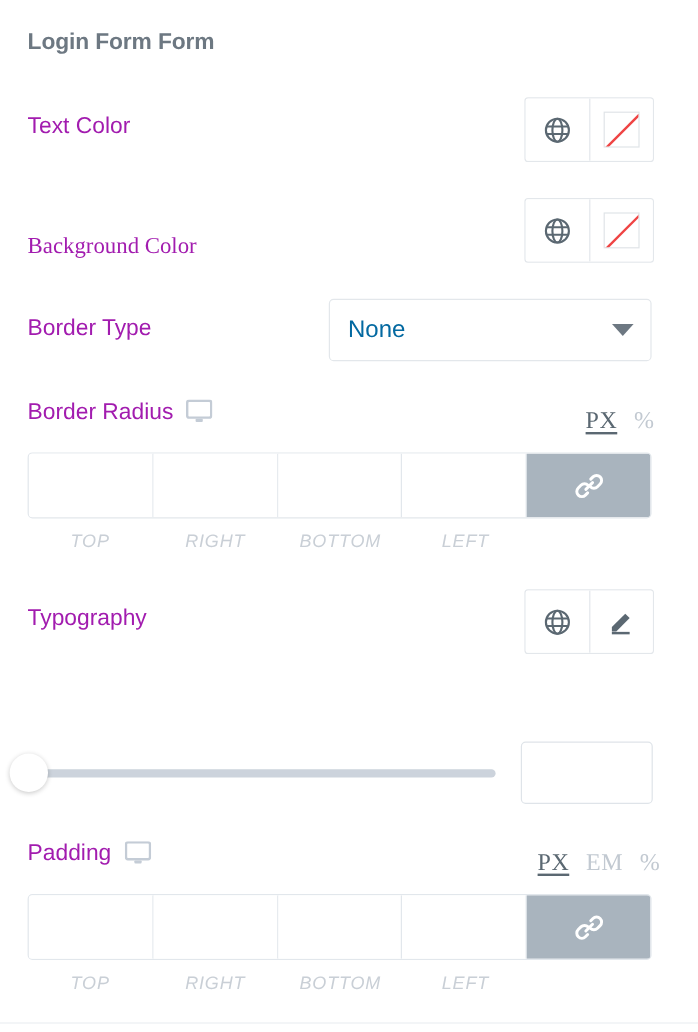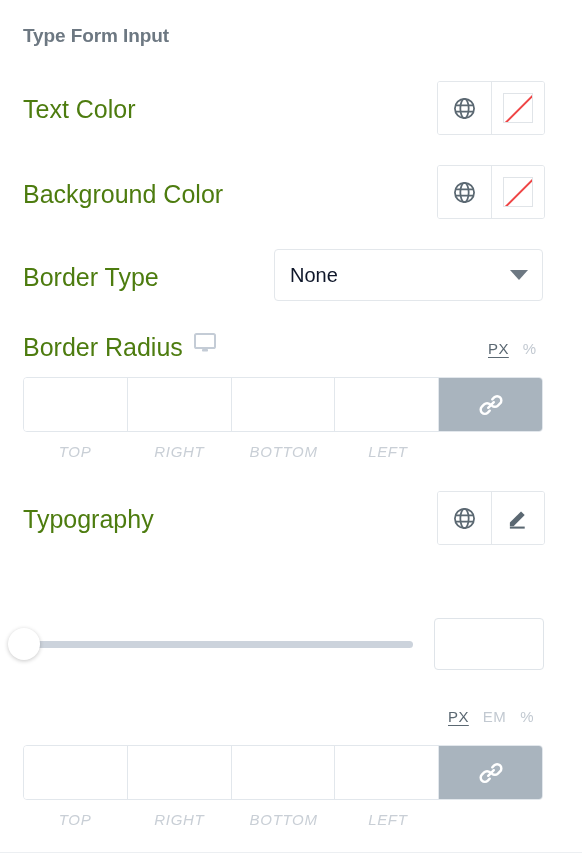--- a/index.html
+++ b/index.html
@@ -32,22 +32,22 @@
   }
 
   
   .row {
     position: absolute;
     left: 23px;
     width: 520px;
   }
 
   .row-label {
-    font-size: 25px;
-    color: #4d7c0f;
+    font-size: 19px;
+    color: #a21caf;
     font-weight: normal;
     white-space: nowrap;
   }
 
   .label-line {
     display: flex;
     align-items: flex-start;
     gap: 11px;
   }
 
@@ -102,41 +102,42 @@
     height: 52px;
     border: 1px solid #e3e7eb;
     border-radius: 4px;
     background: #ffffff;
     display: flex;
     align-items: center;
     padding: 0 14px 0 15px;
   }
   .select-value {
     font-size: 20px;
-    color: #0f172a;
+    color: #0369a1;
     flex: 1;
   }
   .caret {
     width: 0; height: 0;
     border-left: 9px solid transparent;
     border-right: 9px solid transparent;
     border-top: 10px solid #6d7882;
   }
 
   
   .units {
     position: absolute;
     display: flex;
     align-items: baseline;
     gap: 14px;
   }
   .unit {
-    font-size: 15px;
+    font-size: 20px;
     color: #c2c9d1;
     letter-spacing: 0.4px;
+    font-family: Liberation Serif, serif;
   }
   .unit.active {
     color: #5b6872;
     text-decoration: underline;
     text-underline-offset: 3px;
   }
 
   
   .dims {
     position: absolute;
@@ -234,42 +235,42 @@
     right: 0;
     height: 1px;
     background: #eceff2;
   }
 </style>
 </head>
 <body>
 
 <div class="panel">
 
-  <div class="section-title">Type Form Input</div>
+  <div class="section-title">Login Form Form</div>
 
   <div class="row" style="top:95px;">
     <div class="row-label">Text Color</div>
   </div>
   <div class="ctrl-group" style="left:437px; top:81px;">
     <div class="ctrl-cell">
       <svg class="globe-ico" width="25" height="25" viewBox="0 0 24 24">
         <circle cx="12" cy="12" r="9.2" fill="none" stroke="#5b6872" stroke-width="1.7"></circle>
         <ellipse cx="12" cy="12" rx="4" ry="9.2" fill="none" stroke="#5b6872" stroke-width="1.7"></ellipse>
         <line x1="3" y1="9" x2="21" y2="9" stroke="#5b6872" stroke-width="1.7"></line>
         <line x1="3" y1="15" x2="21" y2="15" stroke="#5b6872" stroke-width="1.7"></line>
       </svg>
     </div>
     <div class="ctrl-cell">
       <div class="swatch">
           <span class="diag"></span>
         </div>
     </div>
   </div>
 
-  <div class="row" style="top:180px;">
+  <div class="row" style="top:195px;font-family:Liberation Serif, serif;">
     <div class="row-label">Background Color</div>
   </div>
   <div class="ctrl-group" style="left:437px; top:165px;">
     <div class="ctrl-cell">
       <svg class="globe-ico" width="25" height="25" viewBox="0 0 24 24">
         <circle cx="12" cy="12" r="9.2" fill="none" stroke="#5b6872" stroke-width="1.7"></circle>
         <ellipse cx="12" cy="12" rx="4" ry="9.2" fill="none" stroke="#5b6872" stroke-width="1.7"></ellipse>
         <line x1="3" y1="9" x2="21" y2="9" stroke="#5b6872" stroke-width="1.7"></line>
         <line x1="3" y1="15" x2="21" y2="15" stroke="#5b6872" stroke-width="1.7"></line>
       </svg>
@@ -341,20 +342,29 @@
       </svg>
     </div>
   </div>
 
   <div class="slider-wrap" style="top:624px;">
     <div class="slider-track"></div>
     <div class="slider-thumb" style="left: 0px;"></div>
   </div>
   <input class="num-input" style="left: 434px; top: 618px;" type="text" value="">
 
+  <div class="row" style="top:701px;">
+    <div class="label-line">
+      <span class="row-label">Padding</span>
+      <svg width="22" height="20" viewBox="0 0 22 20">
+        <rect x="1" y="1" width="20" height="14" rx="1.6" fill="none" stroke="#c4ccd6" stroke-width="2"></rect>
+        <rect x="8" y="16" width="6" height="2.6" rx="0.8" fill="#c4ccd6"></rect>
+      </svg>
+    </div>
+  </div>
   <div class="units" style="left:448px; top:708px;">
     <span class="unit active">PX</span>
     <span class="unit">EM</span>
     <span class="unit">%</span>
   </div>
   <div class="dims" style="left:23px; top:745px;">
     <input class="dim-input" type="text" value="" style="">
     <input class="dim-input" type="text" value="" style="">
     <input class="dim-input" type="text" value="" style="">
     <input class="dim-input" type="text" value="" style="">

